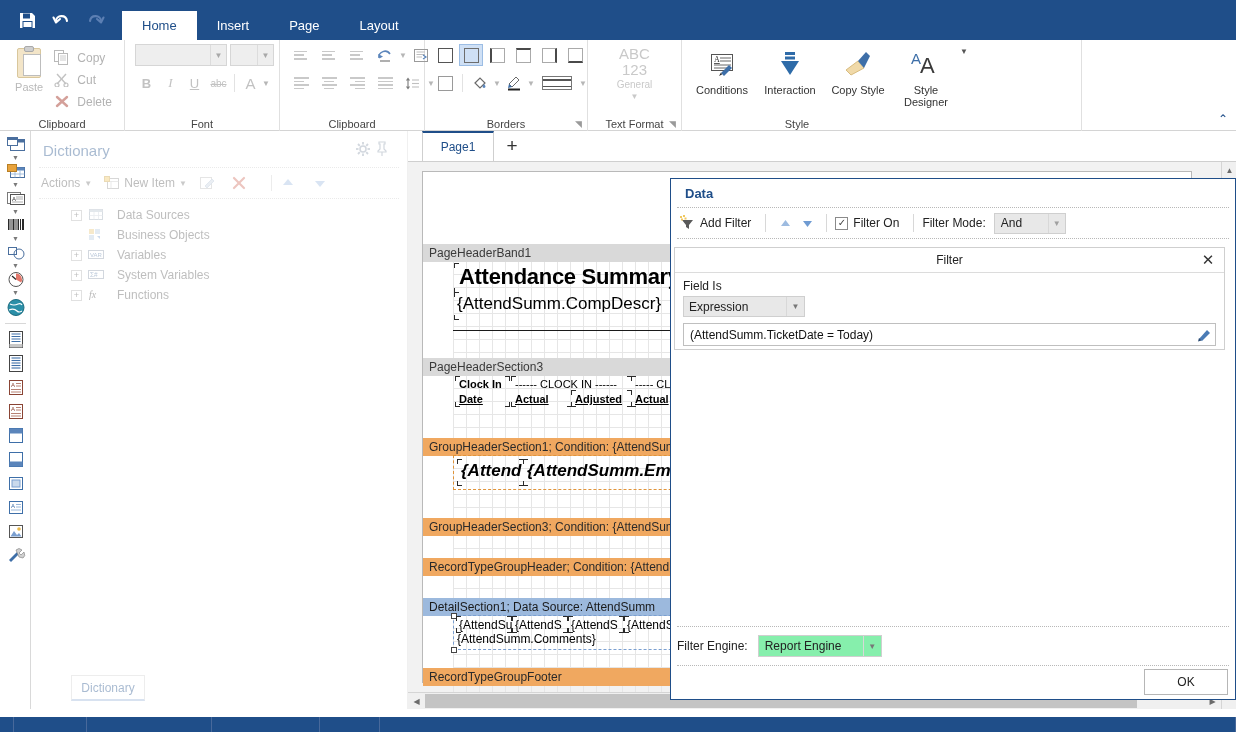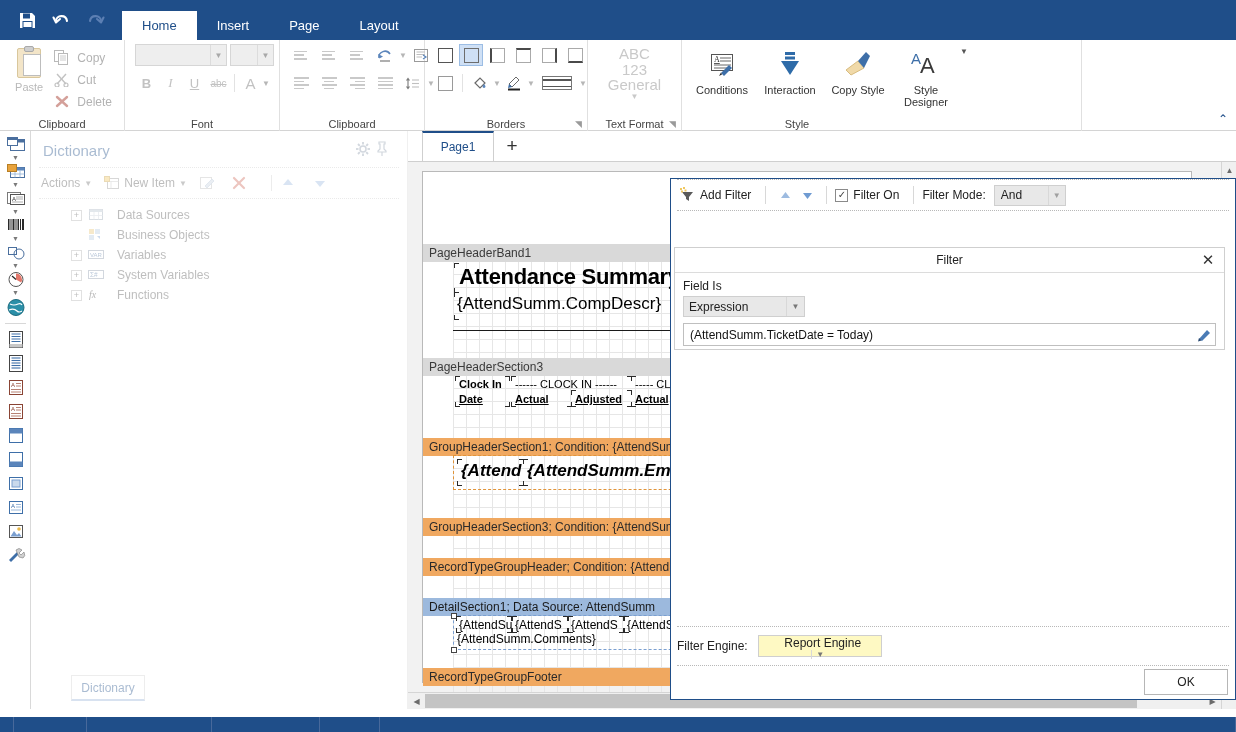--- a/index.html
+++ b/index.html
@@ -92,21 +92,21 @@
   .bb.sel { background: #cfe0f5; border: 1px solid #9cbde4; }
   .fillico { width: 17px; height: 16px; position: relative; }
   .penico { width: 17px; height: 16px; position: relative; }
   .styleico { width: 30px; height: 14px; display: flex; flex-direction: column; justify-content: space-between;
               border: 1px solid #777; padding: 2px 0; }
   .styleico i { height: 1.5px; background: #555; display: block; }
 
   
   .tfbox { width: 72px; text-align: center; color: #c9c9c9; }
   .tfbox .abc { font-size: 15px; line-height: 16px; }
-  .tfbox .gen { font-size: 15px; line-height: 14px; }
+  .tfbox .gen { font-size: 10px; line-height: 14px; }
   .tfbox .arr { font-size: 8px; color: #c9c9c9; }
 
   
   .bigbtn { width: 68px; display: flex; flex-direction: column; align-items: center; padding-top: 2px; cursor: default; }
   .bigbtn .bico { height: 36px; display: flex; align-items: center; justify-content: center; }
   .bigbtn .btxt { font-size: 11px; color: #333; text-align: center; line-height: 12px; margin-top: 2px; }
 
   .selstyle {
     width: 140px; height: 50px; border: 1px dashed #9a9a9a; background: #ffffff;
     display: flex; align-items: center; justify-content: center; font-size: 12px; color: #222;
@@ -242,22 +242,22 @@
   .fc-combo .ca { width: 18px; height: 19px; display: flex; align-items: center; justify-content: center;
                   font-size: 8px; color: #777; border-left: 1px solid #d8d8d8; }
   .fc-expr { margin-top: 6px; height: 23px; border: 1px solid #bfbfbf; background: #fff;
              display: flex; align-items: center; }
   .fc-expr .ev { flex: 1; padding-left: 6px; font-size: 12px; color: #111; }
   .fc-expr .pencil { width: 22px; height: 21px; display: flex; align-items: center; justify-content: center; }
 
   .dd-footsep { position: absolute; left: 6px; right: 6px; bottom: 72px; border-top: 1px dotted #b8b8b8; }
   .dd-engine { position: absolute; left: 6px; bottom: 41px; height: 24px; display: flex; align-items: center;
                font-size: 12px; color: #222; }
-  .engcombo { width: 124px; height: 22px; background: #fef9c3; border: 1px solid #cfcfcf;
-              display: flex; align-items: center; margin-left: 10px; flex-direction: column; }
+  .engcombo { width: 124px; height: 22px; background: #86efac; border: 1px solid #cfcfcf;
+              display: flex; align-items: center; margin-left: 10px; }
   .engcombo .ev { flex: 1; padding-left: 6px; font-size: 12px; color: #222; }
   .engcombo .ea { width: 18px; height: 20px; display: flex; align-items: center; justify-content: center;
                   font-size: 8px; color: #777; border-left: 1px solid #d8d8d8; }
   .dd-footsep2 { position: absolute; left: 6px; right: 6px; bottom: 33px; border-top: 1px dotted #b8b8b8; }
   .okbtn { position: absolute; right: 7px; bottom: 4px; width: 84px; height: 26px;
            border: 1px solid #b6b6b6; background: #ffffff; display: flex; align-items: center;
            justify-content: center; font-size: 12px; color: #222; }
 
   
   .statusbar { position: absolute; left: 0; bottom: 0; width: 1236px; height: 23px; background: #ffffff; }
@@ -1060,20 +1060,21 @@
     <div class="hscroll">
       <div class="hs-btn">◀</div>
       <div class="hs-track">
         <div class="hs-thumb" style="left:0;width:712px"></div>
       </div>
       <div class="hs-btn">▶</div>
     </div>
   </div>
 
   <div class="datadlg">
+    <div class="dd-title">Data</div>
     <div class="dd-sepline"></div>
     <div class="dd-toolbar">
       <span class="ddt">
         <span class="gi">
           <svg width="17" height="16" viewBox="0 0 17 16">
               <path d="M3 5 L14 5 L10 10 L10 14 L7 12 L7 10 Z" fill="#5a5a5a"></path>
               <g fill="#f0c860">
                 <rect x="1" y="1" width="2" height="2"></rect>
                 <rect x="4" y="0" width="2" height="2"></rect>
                 <rect x="2" y="3.5" width="2" height="2"></rect>

